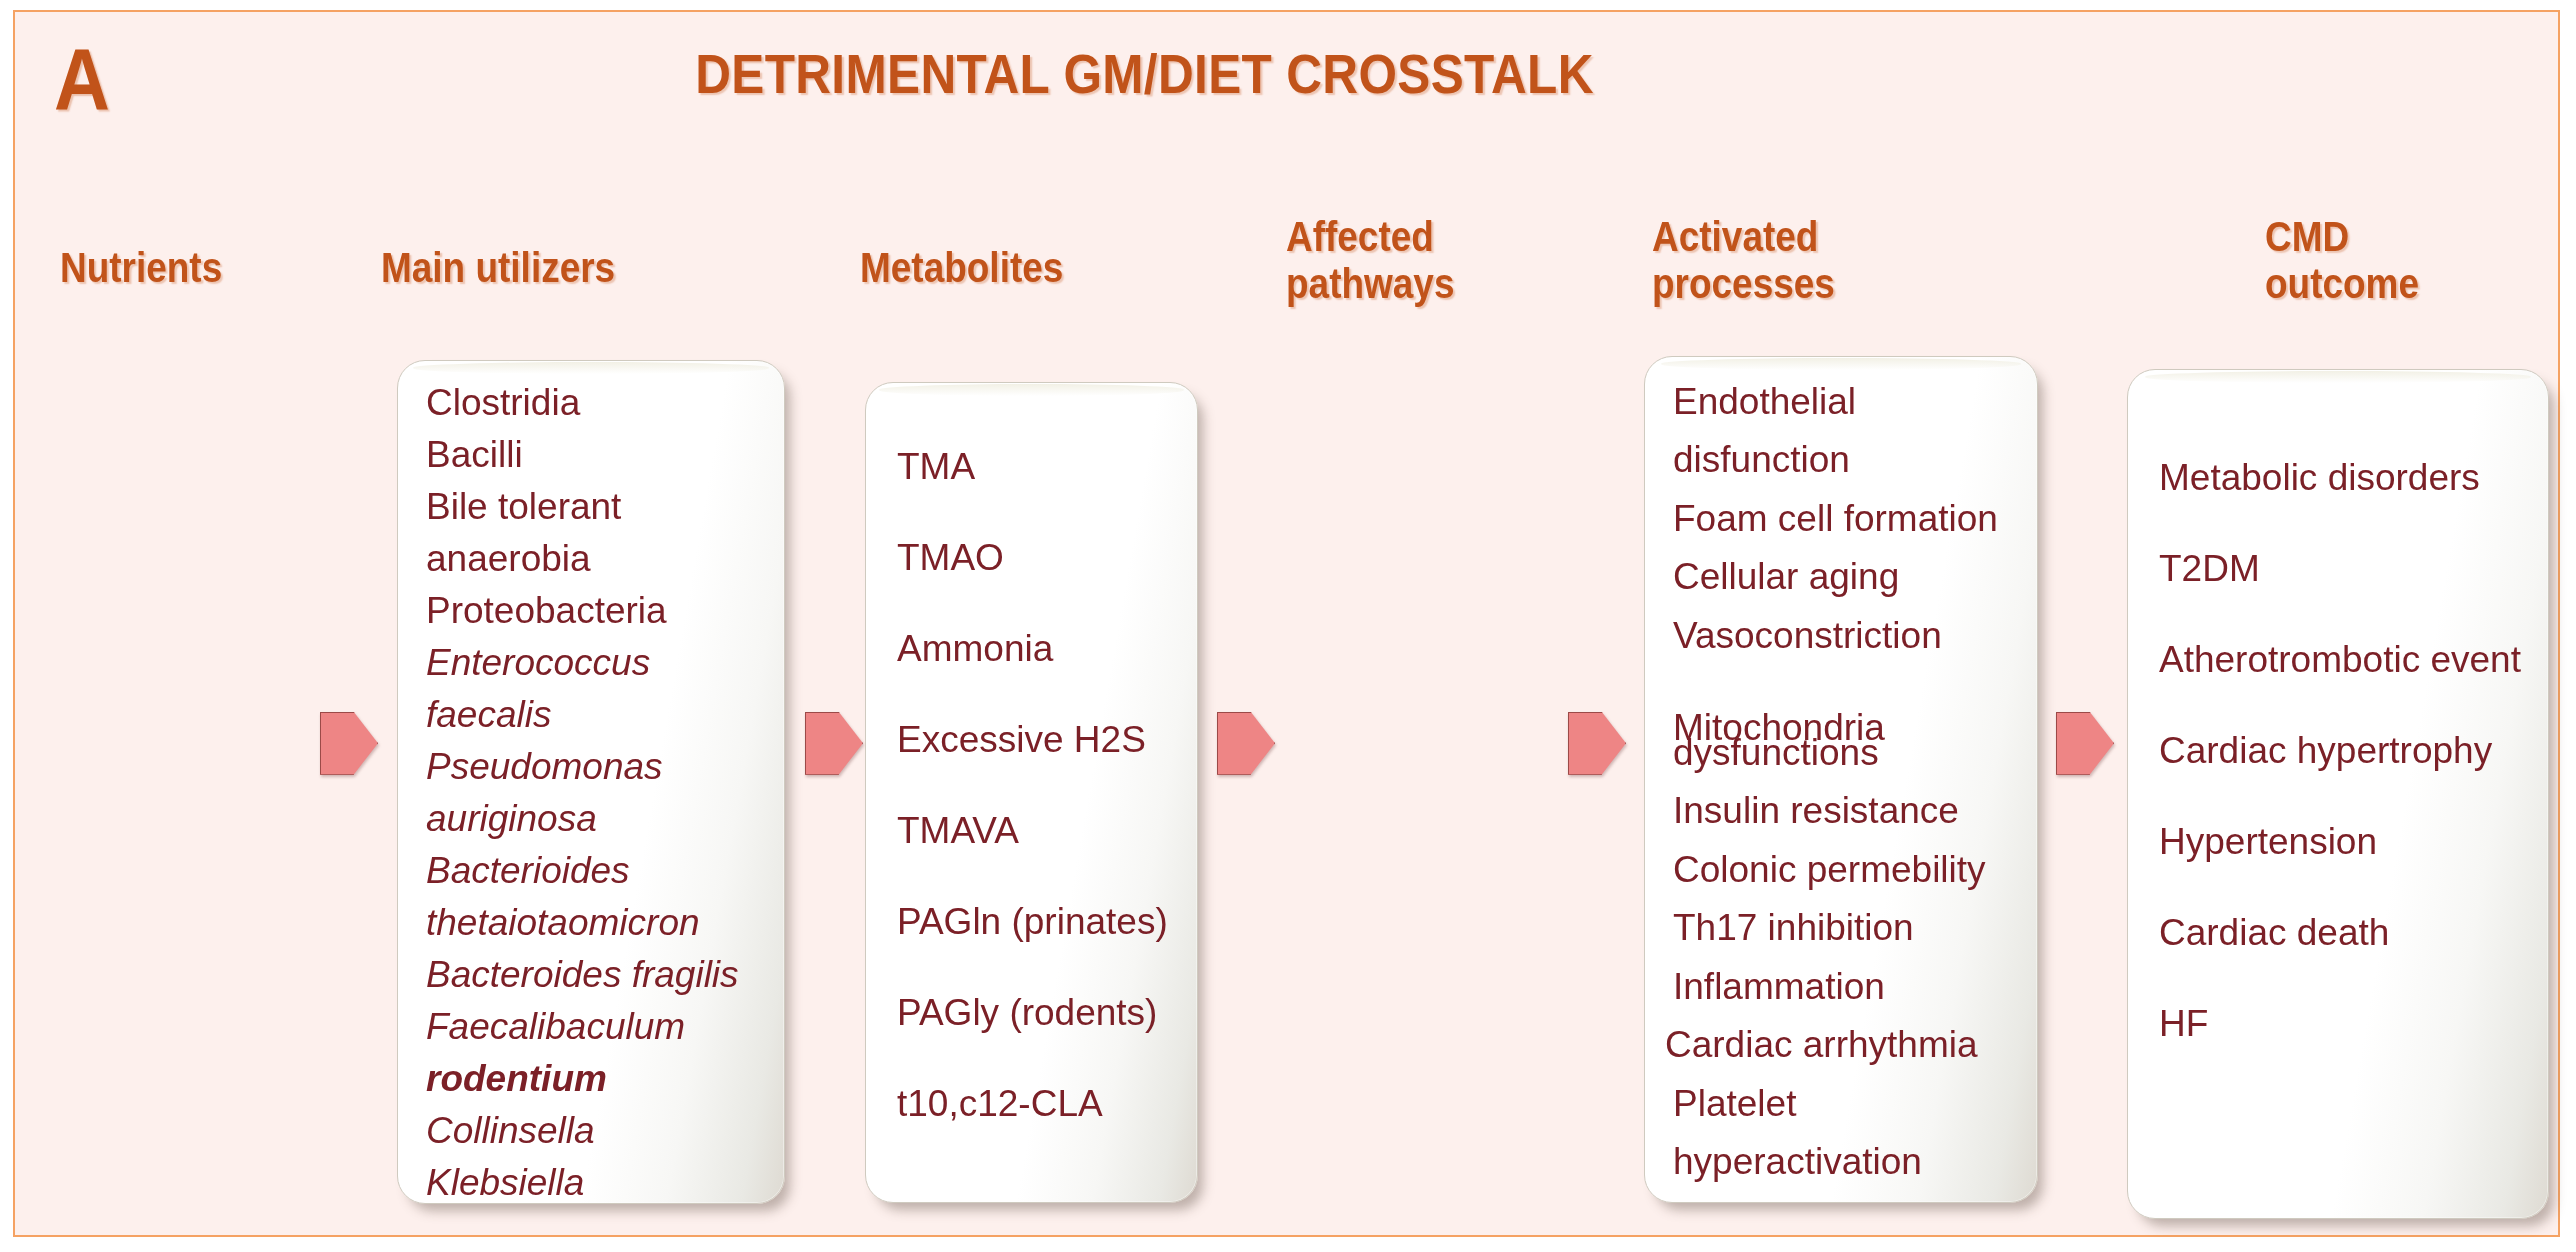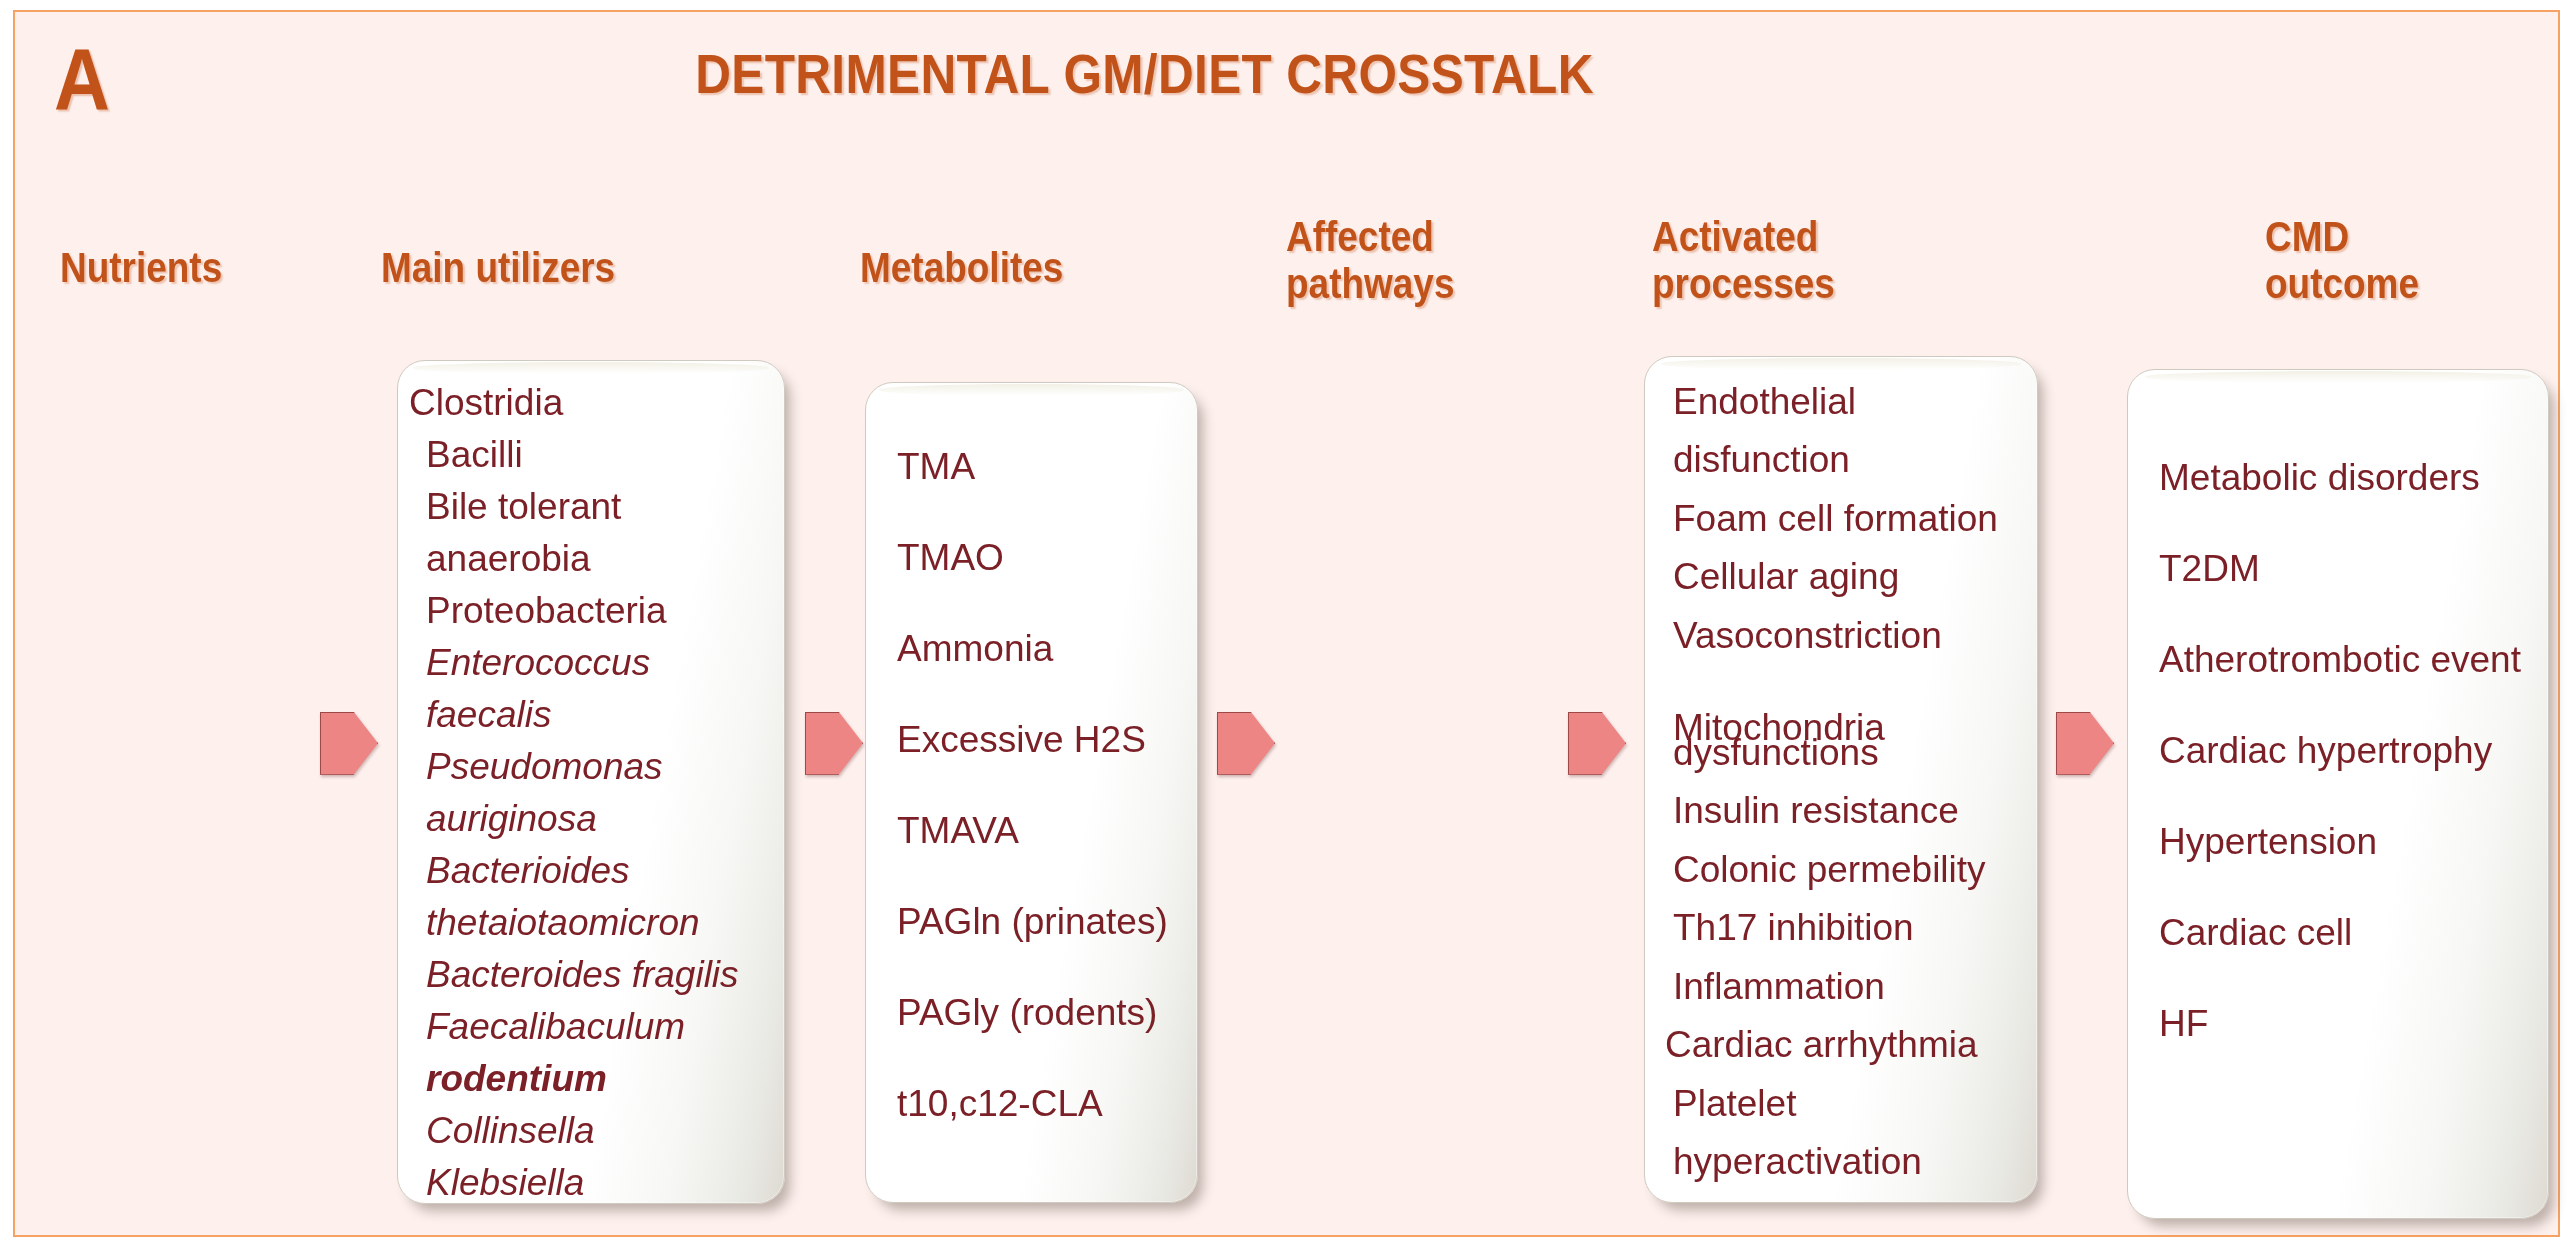--- a/index.html
+++ b/index.html
@@ -139,21 +139,21 @@
     <div class="col-head" style="left:2250px;top:201px; width:325px;">CMD
 outcome</div>
 
 
     <div class="arrow-wrap" style="left:305px; top:700px;">
       <div class="arrow"></div>
     </div>
 
     <div class="box" style="left:382px; top:348px; width:388px; height:844px;">
       <div class="box-inner">
-        <div class="item" style="left:11px; top:23px;">Clostridia</div>
+        <div class="item" style="left:28px; top:23px;">Clostridia</div>
         <div class="item" style="left:28px; top:75px;">Bacilli</div>
         <div class="item" style="left:28px; top:127px;">Bile tolerant</div>
         <div class="item" style="left:28px; top:179px;">anaerobia</div>
         <div class="item" style="left:28px; top:231px;">Proteobacteria</div>
         <div class="item it" style="left:28px; top:283px;">Enterococcus</div>
         <div class="item it" style="left:28px; top:335px;">faecalis</div>
         <div class="item it" style="left:28px; top:387px;">Pseudomonas</div>
         <div class="item it" style="left:28px; top:439px;">auriginosa</div>
         <div class="item it" style="left:28px; top:491px;">Bacterioides</div>
         <div class="item it" style="left:28px; top:543px;">thetaiotaomicron</div>
@@ -214,20 +214,20 @@
       <div class="arrow"></div>
     </div>
 
     <div class="box" style="left:2112px; top:357px; width:422px; height:850px;">
       <div class="box-inner">
         <div class="item" style="left:31px; top:89px;">Metabolic disorders</div>
         <div class="item" style="left:31px; top:180px;">T2DM</div>
         <div class="item" style="left:31px; top:271px;">Atherotrombotic event</div>
         <div class="item" style="left:31px; top:362px;">Cardiac hypertrophy</div>
         <div class="item" style="left:31px; top:453px;">Hypertension</div>
-        <div class="item" style="left:31px; top:544px;">Cardiac cell</div>
+        <div class="item" style="left:31px; top:544px;">Cardiac death</div>
         <div class="item" style="left:31px; top:635px;">HF</div>
       </div>
     </div>
 
   </div>
 </div>
 
 
 </body></html>

